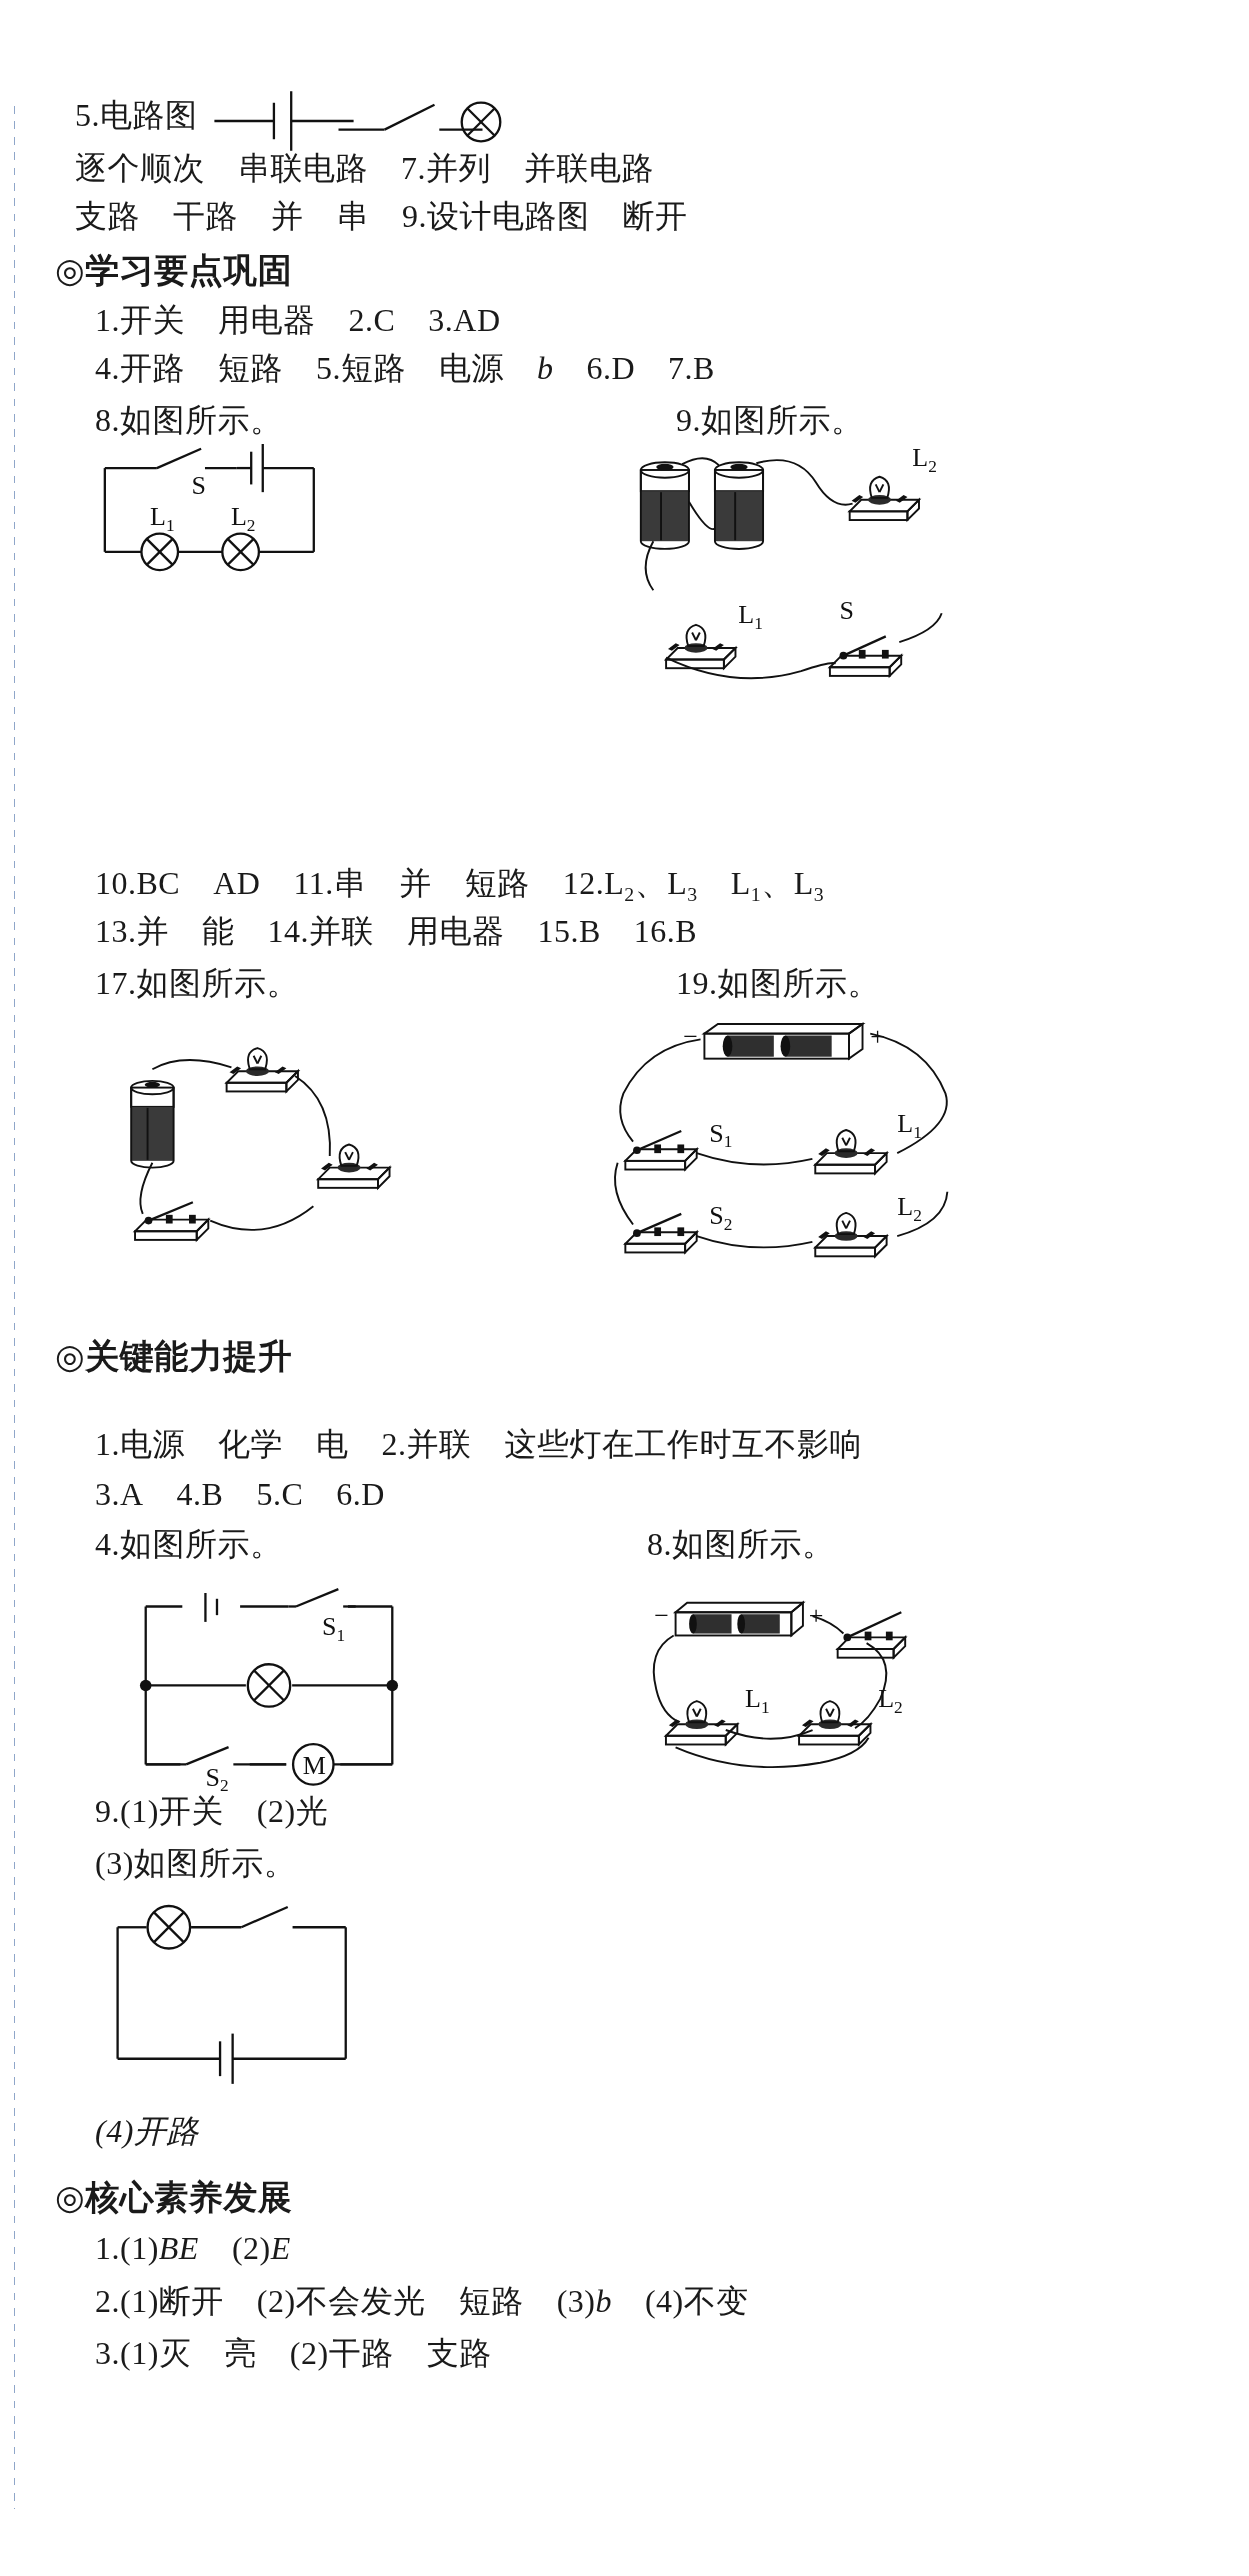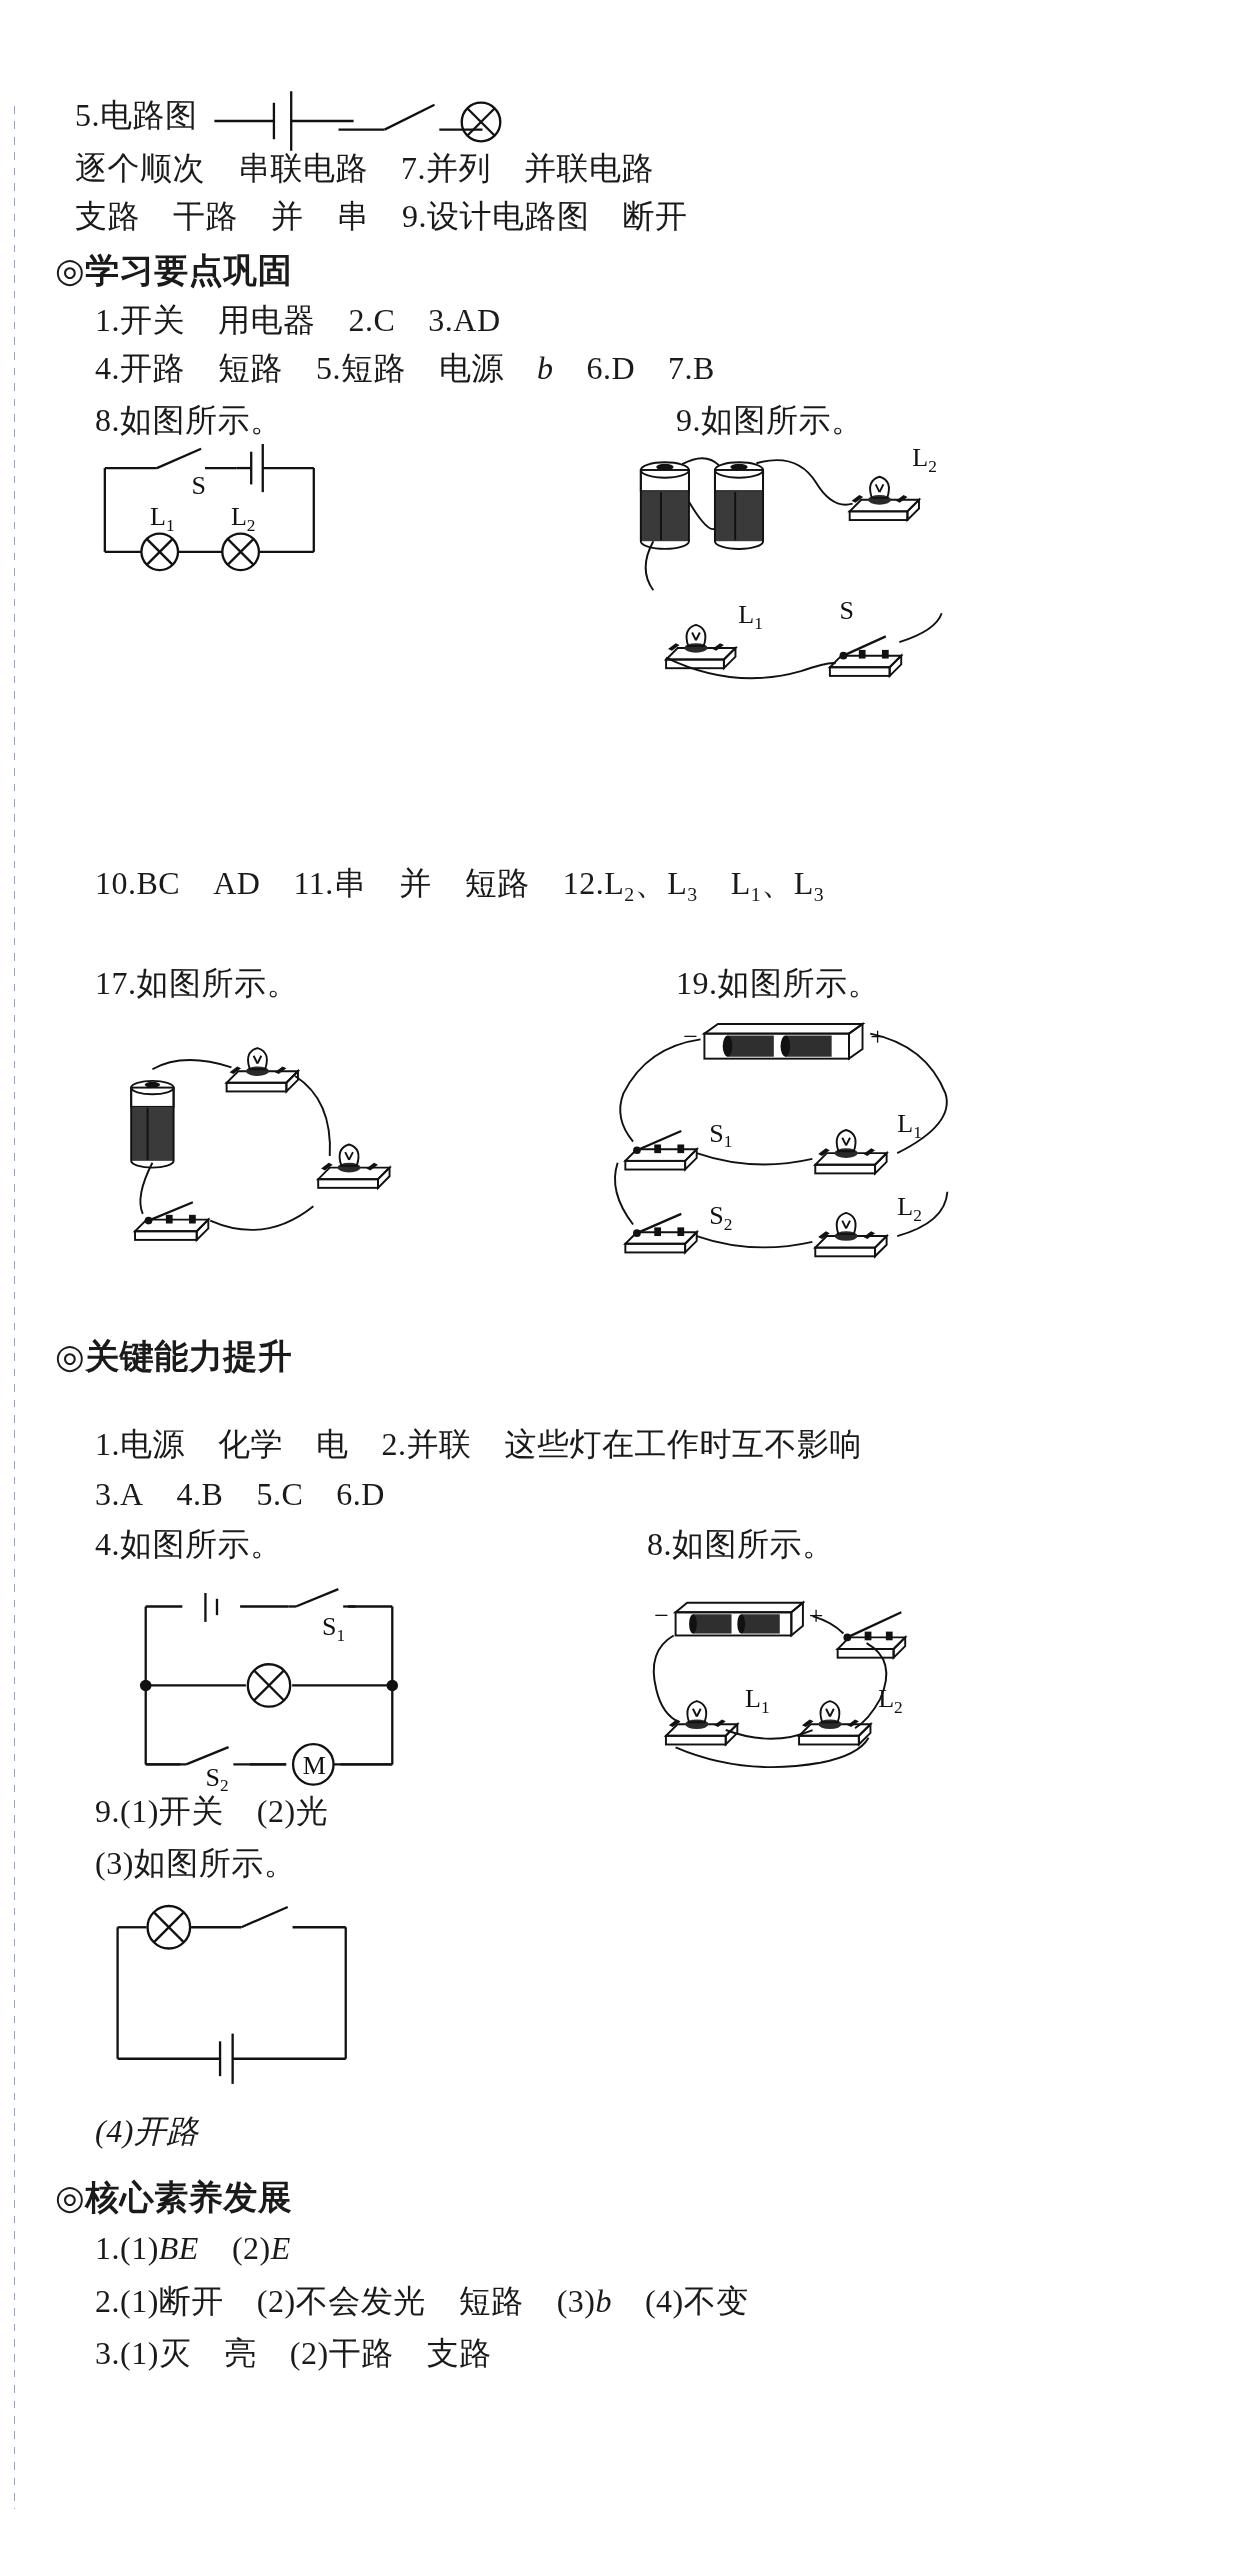--- a/index.html
+++ b/index.html
@@ -180,20 +180,21 @@
       <circle class="fillblk" cx="14" cy="24" r="4"></circle>
       <rect class="fillblk" x="30" y="18" width="7" height="9"></rect>
       <rect class="fillblk" x="54" y="18" width="7" height="9"></rect>
     </g>
     <text class="lbl" x="190" y="26">S</text>
     <path class="thin" d="M10 66 Q80 100 150 80 Q180 70 186 72"></path>
     <path class="thin" d="M252 50 Q290 38 296 20"></path>
   </svg>
 
   <div class="line" style="left:95px;top:867px;">10.BC  AD  11.串  并  短路  12.L<span class="sub">2</span>、L<span class="sub">3</span>  L<span class="sub">1</span>、L<span class="sub">3</span></div>
+  <div class="line" style="left:95px;top:915px;">13.并  能  14.并联  用电器  15.B  16.B</div>
 
   <div class="line" style="left:95px;top:967px;">17.如图所示。</div>
   <div class="line" style="left:676px;top:967px;">19.如图所示。</div>
 
   <svg style="left:106px;top:1023px;" width="328" height="241" viewBox="0 0 340 250">
 
     <g transform="translate(0,45)">
       <ellipse class="thin" cx="48" cy="22" rx="22" ry="7"></ellipse>
       <rect class="thin" x="26" y="22" width="44" height="20" fill="#fff"></rect>
       <rect x="26" y="42" width="44" height="56" fill="#3a3a3a"></rect>

